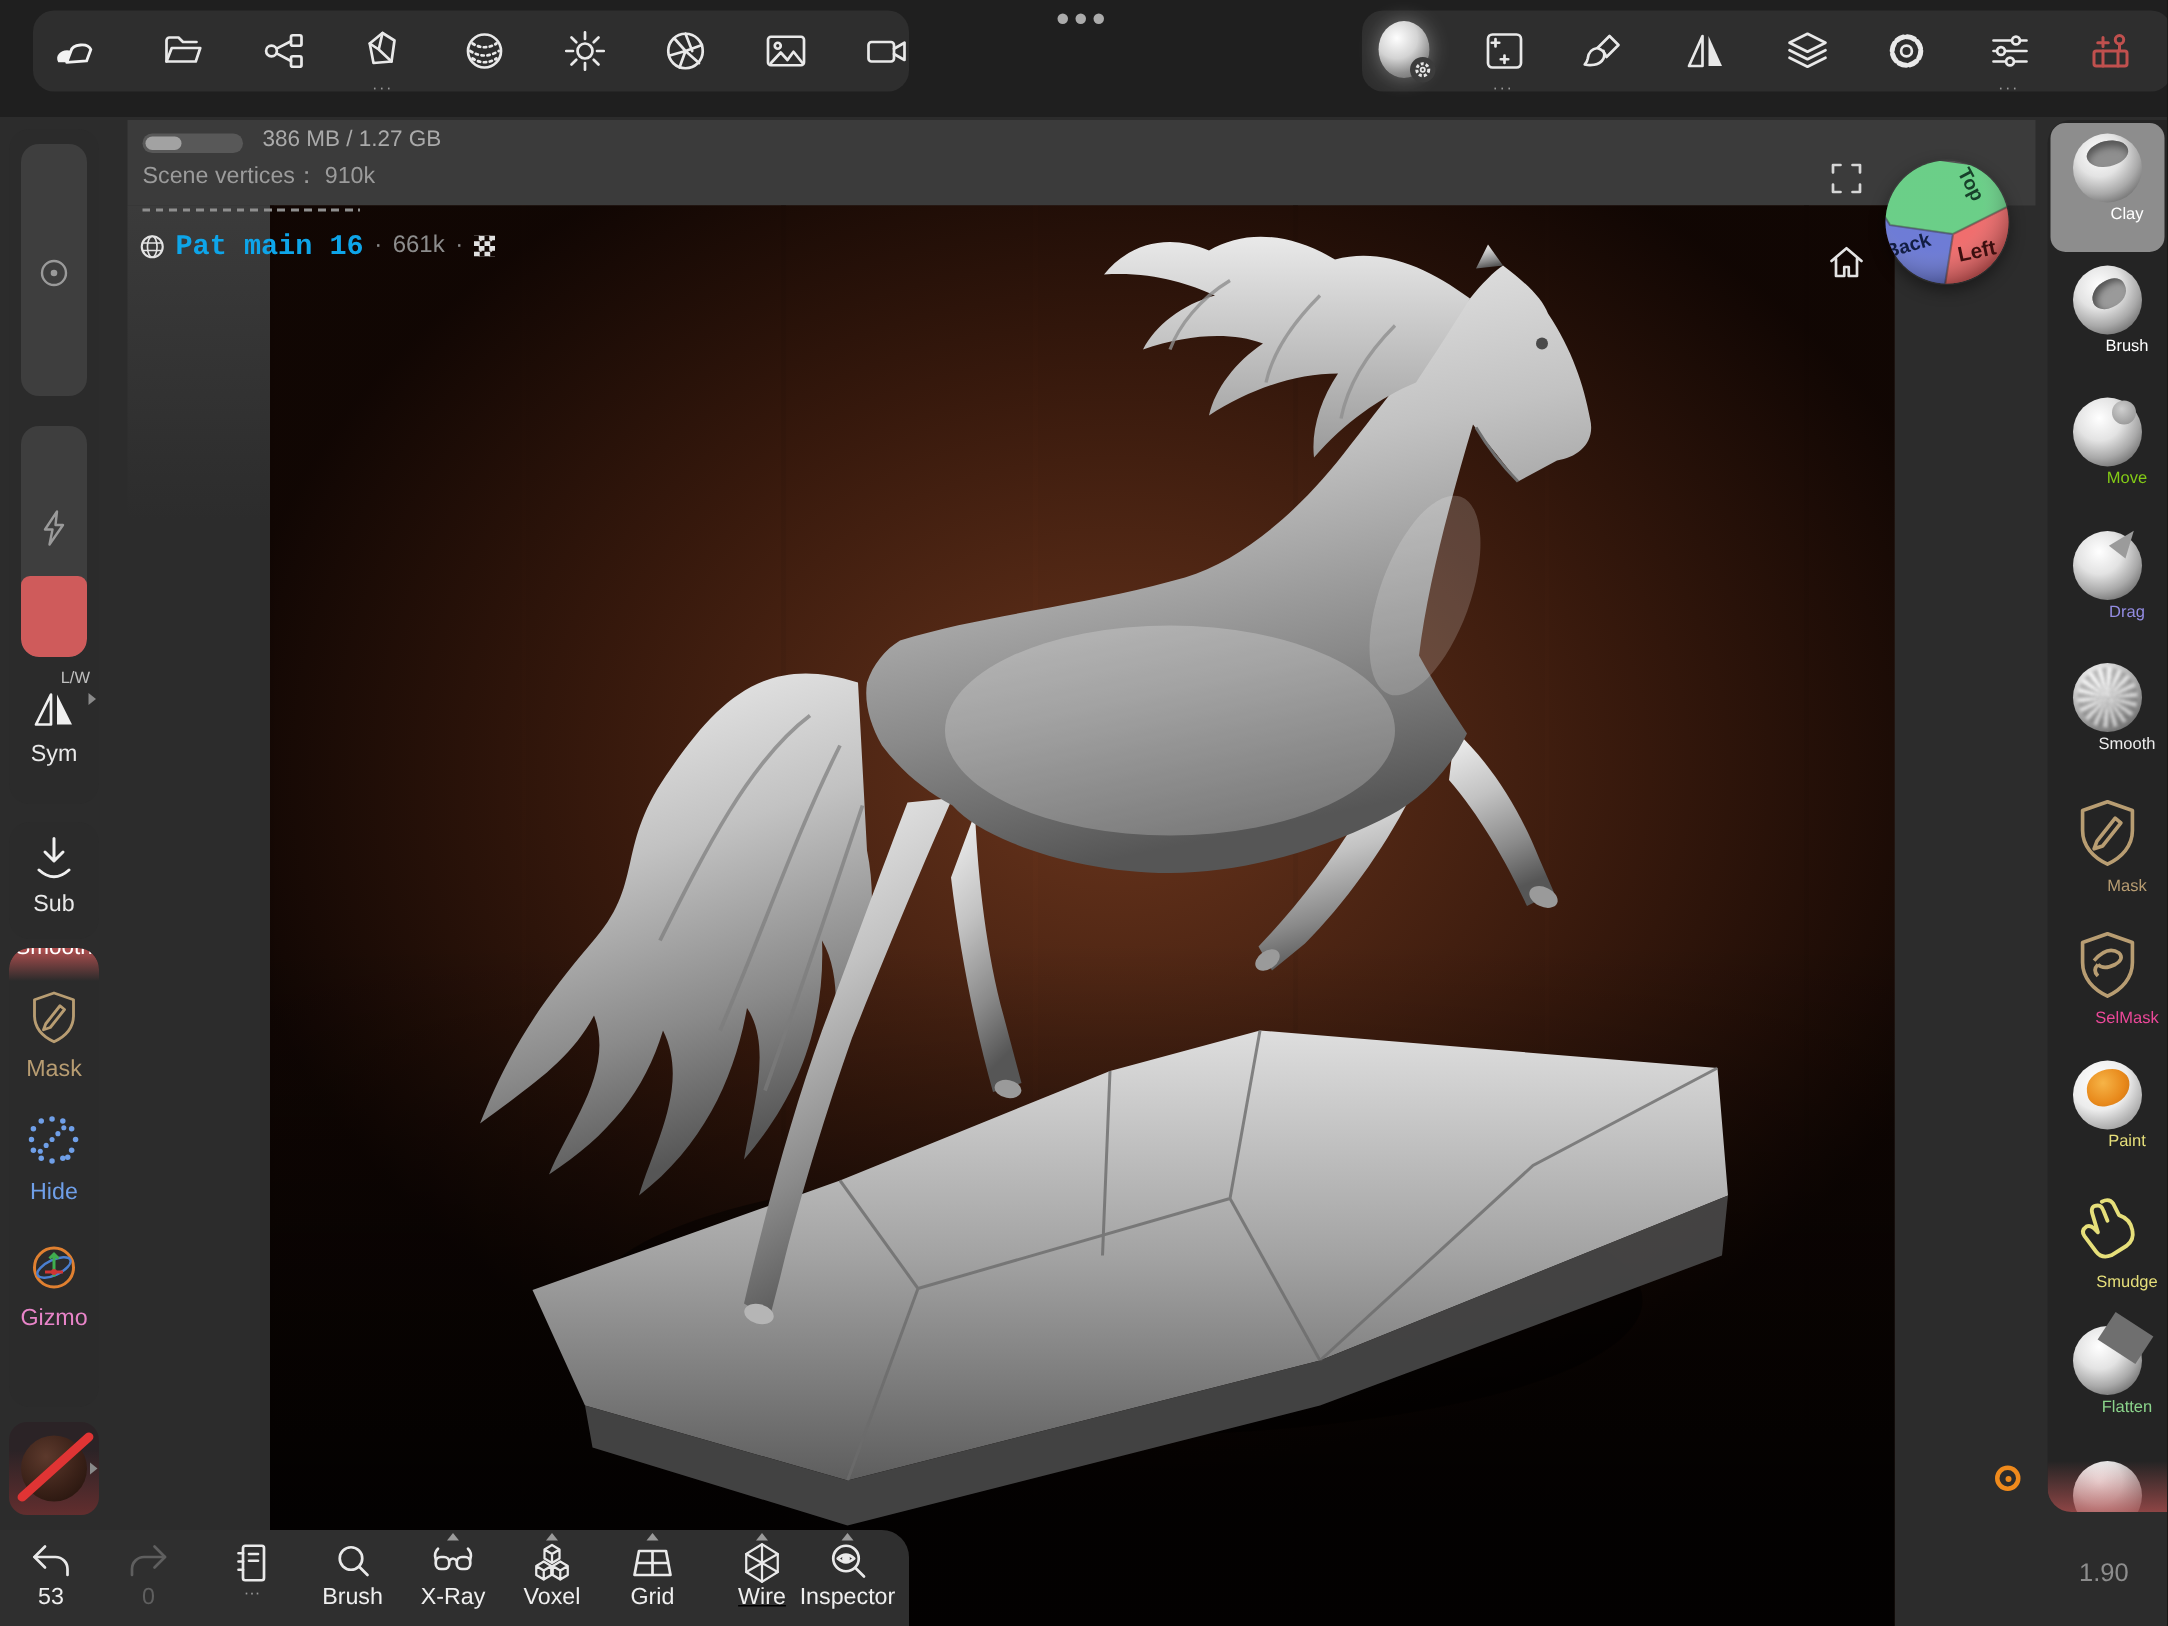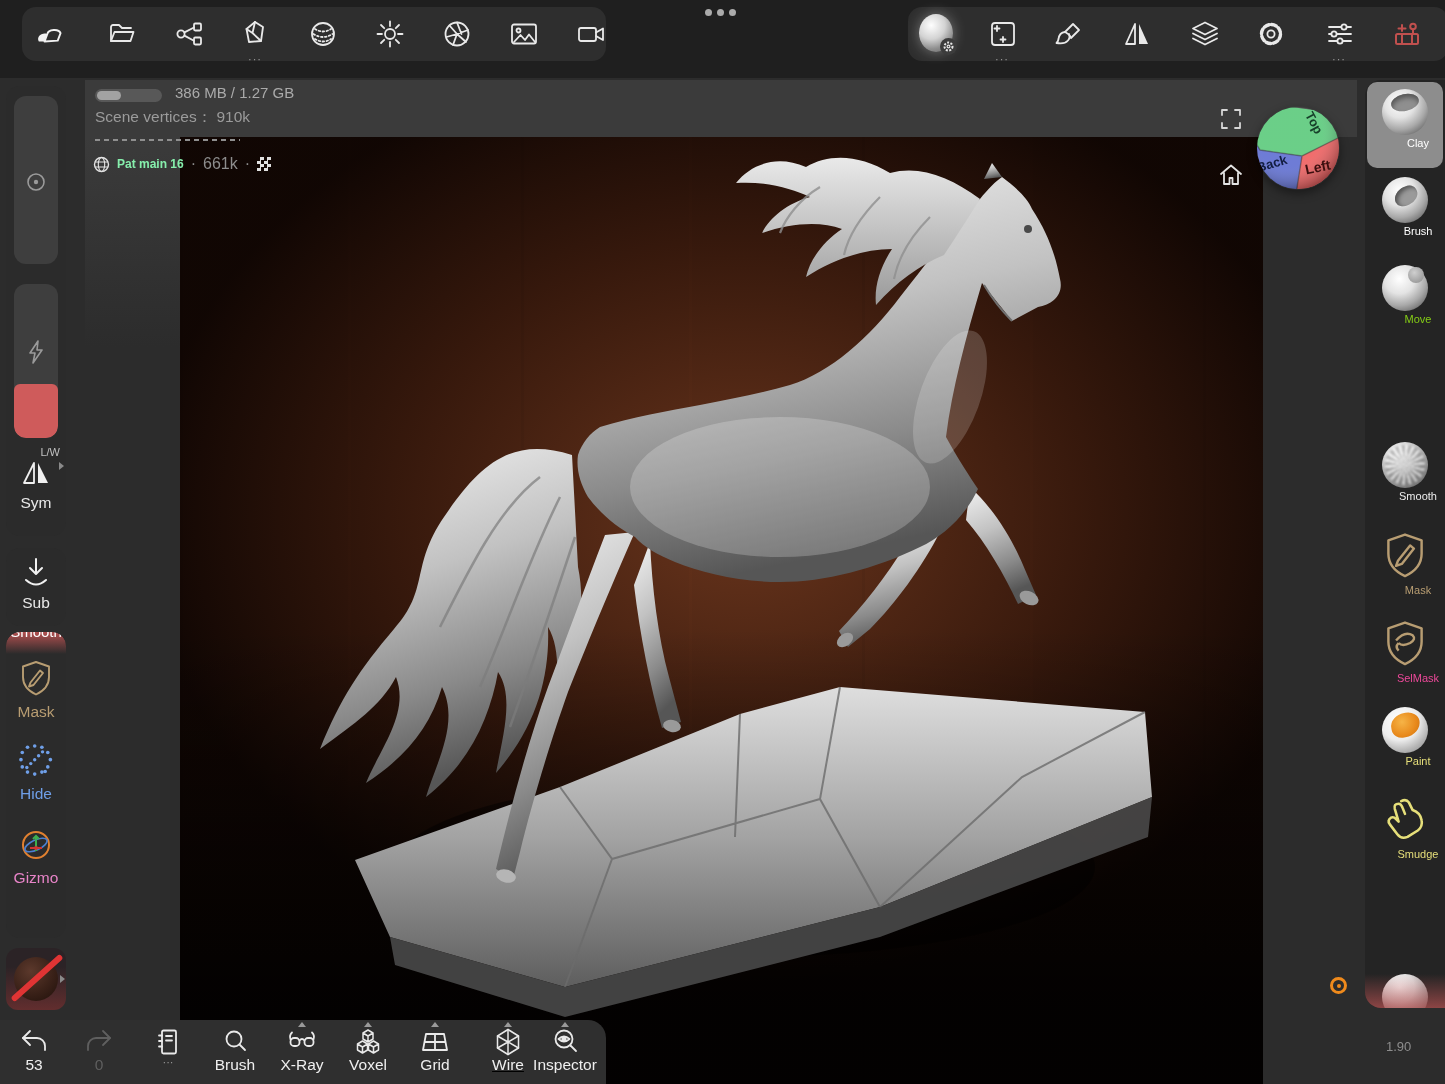--- a/index.html
+++ b/index.html
@@ -35,32 +35,32 @@
     background:
       linear-gradient(rgba(0,0,0,0) 52%, rgba(0,0,0,.82) 92%),
       radial-gradient(ellipse 58% 52% at 52% 40%, rgba(125,63,34,.78), rgba(58,26,13,.85) 55%, rgba(16,6,3,.97) 95%),
       repeating-linear-gradient(90deg, rgba(0,0,0,.55) 0 3px, rgba(0,0,0,0) 3px 168px, rgba(70,32,16,.35) 168px 171px, rgba(0,0,0,0) 171px 341px),
       #241109;
   }
   
   #dashes { position:absolute; left:95px; top:139px; width:145px; height:2px;
     background:repeating-linear-gradient(90deg,#8f8f8f 0 5px, transparent 5px 9px); }
   #layerrow { position:absolute; left:93px; top:153px; height:22px; display:flex; align-items:center; gap:7px; }
-  #layerrow .lname { font-size:12px; color:#86efac; font-weight:bold; }
+  #layerrow .lname { font-size:19px; color:#0ea5e9; font-weight:bold;font-family:Liberation Mono, monospace; }
   #layerrow .lmeta { font-size:16px; color:#8d8d8d; }
   #checker { width:14px; height:14px; background:repeating-conic-gradient(#e0e0e0 0 25%, transparent 0 50%) 0 0/7px 7px; }
 
   
   #navsphere { position:absolute; left:1256px; top:106px; width:84px; height:84px; border-radius:50%;
     box-shadow:0 4px 10px rgba(0,0,0,.4); }
   #fsbtn { position:absolute; left:1220px; top:108px; width:22px; height:22px; }
   #homebtn { position:absolute; left:1218px; top:162px; width:26px; height:26px; }
   #orangedot { position:absolute; left:1330px; top:977px; width:17px; height:17px; border:3px solid #ef8a1c; border-radius:50%; }
   #orangedot::after { content:""; position:absolute; left:3.5px; top:3.5px; width:4px; height:4px; background:#ef8a1c; border-radius:50%; }
-  #version { position:absolute; left:1386px; top:1039px; font-size:13px; color:#8d8d8d; }
+  #version { position:absolute; left:1386px; top:1039px; font-size:17px; color:#8d8d8d; }
 
   
   .railpanel { position:absolute; left:6px; width:60px; background:#2b2b2b; border-radius:14px; }
   .track { position:absolute; left:8px; width:44px; background:#3e3e3e; border-radius:12px; overflow:hidden; }
   .railtxt { position:absolute; width:100%; text-align:center; font-size:15.5px; color:#e9e9e9; }
   .expand { position:absolute; width:0; height:0; border-left:5px solid #8a8a8a; border-top:4px solid transparent; border-bottom:4px solid transparent; }
   #intfill { position:absolute; left:0; bottom:0; width:100%; height:54px; border-radius:6px 6px 12px 12px; }
   #lw { position:absolute; right:6px; top:360px; font-size:11px; color:#c0c0c0; }
   .clipwrap { position:absolute; left:0; top:0; width:100%; height:22px; overflow:hidden;
     background:linear-gradient(#b35050, rgba(179,80,80,0)); border-radius:14px 14px 0 0; }
@@ -456,20 +456,24 @@
       <span class="tlabel" style="color: rgb(255, 255, 255);">Clay</span>
     </div>
     <div class="tool" style="top:90px;">
       <div class="sph sp-brush"></div>
       <span class="tlabel" style="color: #ffffff;">Brush</span>
     </div>
     <div class="tool" style="top:178px;">
       <div class="sph sp-move"></div>
       <span class="tlabel" style="color: #84cc16;">Move</span>
     </div>
+    <div class="tool" style="top:267px;">
+      <div class="sph sp-drag"></div>
+      <span class="tlabel" style="color: rgb(147, 140, 226);">Drag</span>
+    </div>
     <div class="tool" style="top:355px;">
       <div class="sph sp-smooth"></div>
       <span class="tlabel" style="color: rgb(237, 237, 237);">Smooth</span>
     </div>
     <div class="tool" style="top:444px;">
       <svg width="42" height="46" viewBox="0 0 32 36" style="margin-top:8px;">
           <g fill="none" stroke="#b89d72" stroke-width="1.9" stroke-linejoin="round">
             <path d="M16 2 L29 6.5 V17 C29 25 23.5 31 16 34.5 C8.5 31 3 25 3 17 V6.5 Z"></path>
             <path d="M10.5 22.5 L20 10.5 l3 2.5 -9.5 12 -4.5 1.5 Z"></path>
           </g>
@@ -489,20 +493,24 @@
       <div class="sph sp-paint"></div>
       <span class="tlabel" style="color: rgb(230, 223, 122);">Paint</span>
     </div>
     <div class="tool" style="top:709px;">
       <svg width="44" height="46" viewBox="0 0 34 36" style="margin-top:7px;">
           <g fill="none" stroke="#e6df7a" stroke-width="2" stroke-linecap="round" stroke-linejoin="round">
             <path d="M14 4 q4-2 6 1 l3 6 q6 2 7 8 q1 5-3 8 l-8 5 q-5 2-8-2 l-6-8 q-2-3 1-5 q2-1 4 1 l2 2 L9 10 q-1-4 3-4 2 0 3 3 l2 5"></path>
           </g>
         </svg>
       <span class="tlabel" style="color: rgb(230, 223, 122);">Smudge</span>
+    </div>
+    <div class="tool" style="top:797px;">
+      <div class="sph sp-flatten"></div>
+      <span class="tlabel" style="color: rgb(139, 212, 139);">Flatten</span>
     </div>
     <div class="tool" style="top:885px;">
       <div class="sph sp-half"></div>
     </div>
   </div>
 
   <div id="bottombar">
     <div class="bitem" style="left:2px;">
       <span class="bico"><svg width="30" height="28" viewBox="0 0 30 28" class="ic">
             <path d="M11 4 L4 11 l7 7"></path>

